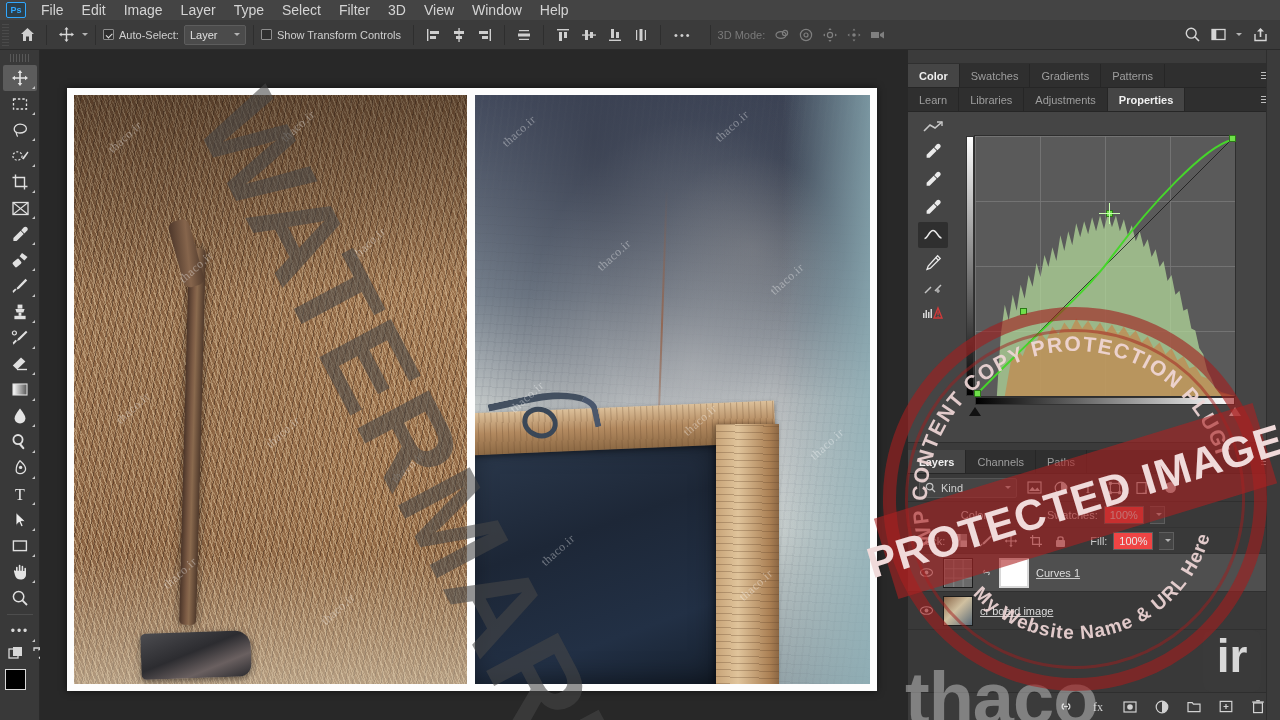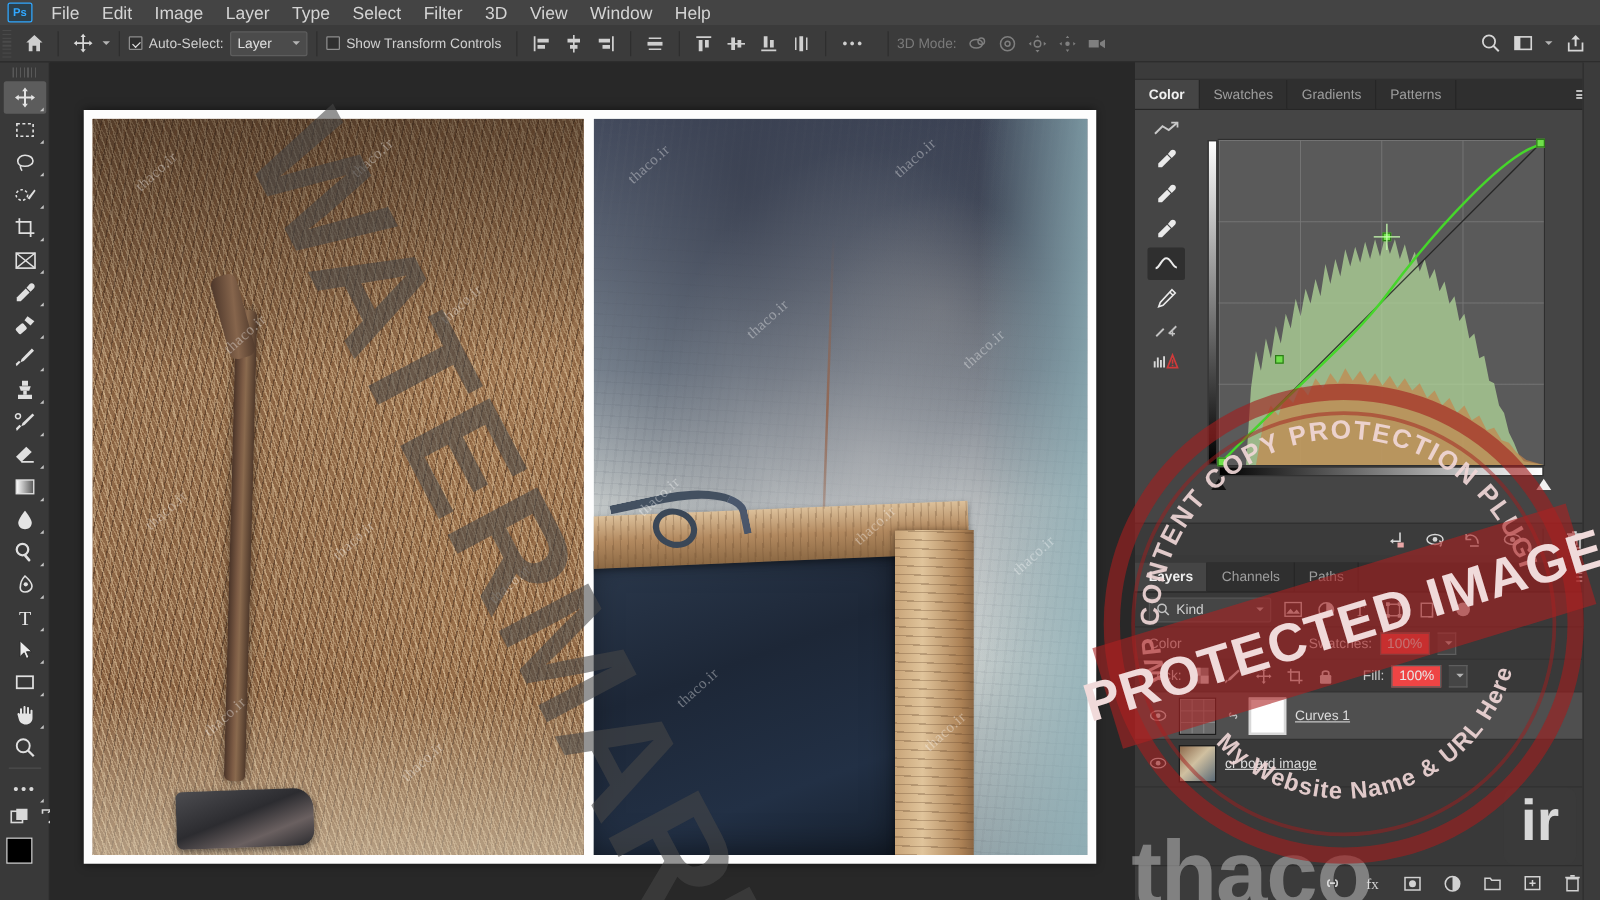--- a/index.html
+++ b/index.html
@@ -5,21 +5,21 @@
   * { box-sizing: border-box; margin: 0; padding: 0; }
   html, body {
     width: 1280px; height: 720px;
     overflow: hidden;
     background: #1e1e1e;
     font-family: "Liberation Sans", sans-serif;
     font-size: 11px;
     color: #c8c8c8;
     -webkit-font-smoothing: antialiased;
   }
-  #app { position: relative; width: 1280px; height: 620px; }
+  #app { position: relative; width: 1280px; height: 620px; text-align: center; }
 
   
   .menubar {
     position: absolute; left: 0; top: 0; width: 1280px; height: 20px;
     background: #444444;
     display: flex; align-items: center;
   }
   .ps-logo {
     width: 20px; height: 16px; margin: 0 6px 0 6px;
     border: 1px solid #31a8ff; border-radius: 2px;
@@ -832,20 +832,29 @@
     <div class="tabrow">
       <div class="tab active">Color</div>
       <div class="tab">Swatches</div>
       <div class="tab">Gradients</div>
       <div class="tab">Patterns</div>
       <div class="ham">
           <i></i>
         </div>
     </div>
 
+    <div class="tabrow">
+      <div class="tab">Learn</div>
+      <div class="tab">Libraries</div>
+      <div class="tab">Adjustments</div>
+      <div class="tab active">Properties</div>
+      <div class="ham">
+          <i></i>
+        </div>
+    </div>
 
 
     <div class="curves-body">
 
       <div class="curve-tools">
         <div class="ct" style="height:18px;">
           <svg width="22" height="14" viewBox="0 0 22 14">
               <path d="M2 11 L8 5 L13 8 L20 2" fill="none" stroke="#c8c8c8" stroke-width="1.6"></path>
               <path d="M15 2 L20 2 L20 6" fill="none" stroke="#c8c8c8" stroke-width="1.4"></path>
             </svg>

